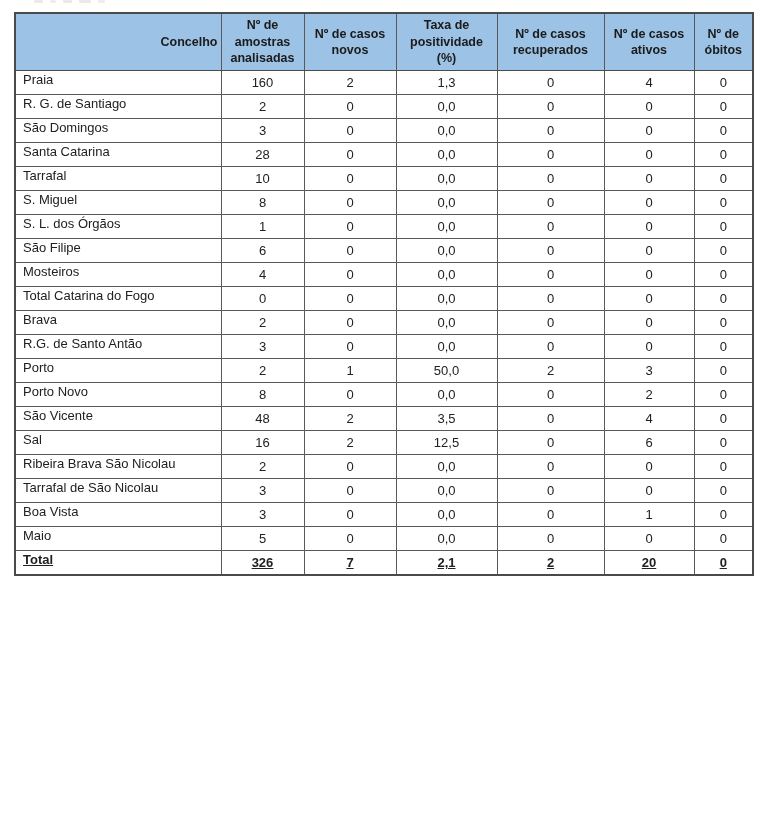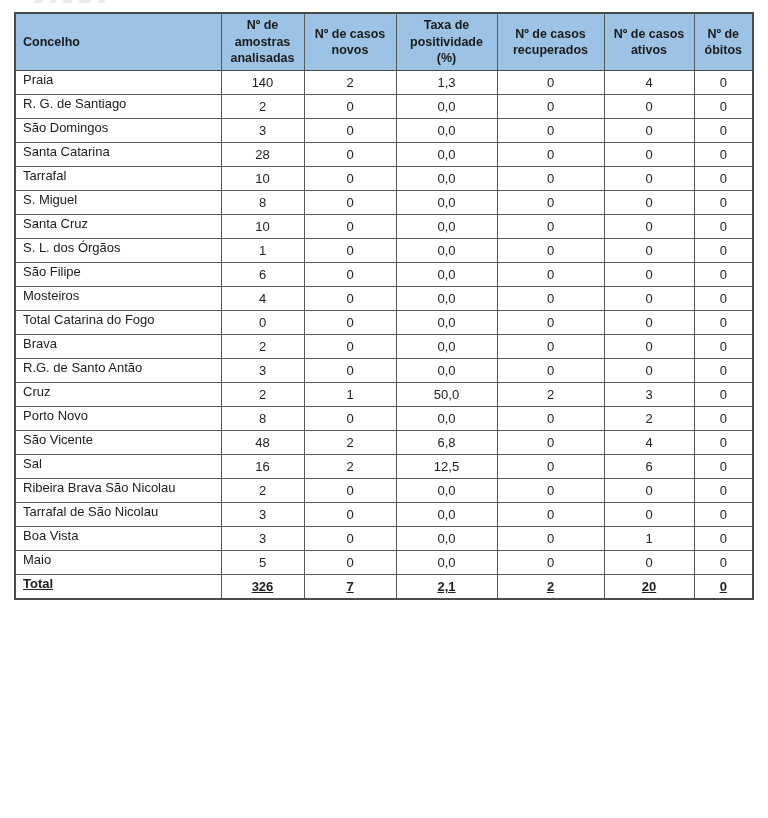--- a/index.html
+++ b/index.html
@@ -32,21 +32,21 @@
     overflow:hidden;
   }
   .tbl thead th{
     background:var(--header-bg,#9CC2E5);
     color:var(--header-text,#1b1b1b);
     font-weight:bold;font-size:12.5px;line-height:1.32;
     text-align:center;vertical-align:middle;
     height:52px;padding:2px 3px;
     border-bottom:1.5px solid var(--border-dark,#4a4a4a);
   }
-  .tbl thead th.name-col{text-align:left;padding-left:7px;}
+  .tbl thead th.name-col{text-align:right;padding-left:7px;}
   .tbl tbody tr{height:24px;}
   .tbl tbody td{font-size:13px;color:var(--cell-text,#212121);}
   .cell-name{
     text-align:left;vertical-align:bottom;
     padding:0 2px 7px 7px;white-space:nowrap;
   }
   .cell-num{
     text-align:center;vertical-align:top;padding-top:4px;
   }
   tr.total-row td{font-weight:bold;text-decoration:underline;}
@@ -83,21 +83,21 @@
           <th>Taxa de positividade (%)</th>
           <th>Nº de casos recuperados</th>
           <th>Nº de casos ativos</th>
           <th>Nº de óbitos</th>
         </tr>
     </thead>
     <tbody>
 
     <tr>
           <td class="cell-name">Praia</td>
-          <td class="cell-num">140</td>
+          <td class="cell-num">160</td>
           <td class="cell-num">2</td>
           <td class="cell-num">1,3</td>
           <td class="cell-num">0</td>
           <td class="cell-num">4</td>
           <td class="cell-num">0</td>
         </tr>
         <tr>
           <td class="cell-name">R. G. de Santiago</td>
           <td class="cell-num">2</td>
           <td class="cell-num">0</td>
@@ -136,29 +136,20 @@
         <tr>
           <td class="cell-name">S. Miguel</td>
           <td class="cell-num">8</td>
           <td class="cell-num">0</td>
           <td class="cell-num">0,0</td>
           <td class="cell-num">0</td>
           <td class="cell-num">0</td>
           <td class="cell-num">0</td>
         </tr>
         <tr>
-          <td class="cell-name">Santa Cruz</td>
-          <td class="cell-num">10</td>
-          <td class="cell-num">0</td>
-          <td class="cell-num">0,0</td>
-          <td class="cell-num">0</td>
-          <td class="cell-num">0</td>
-          <td class="cell-num">0</td>
-        </tr>
-        <tr>
           <td class="cell-name">S. L. dos Órgãos</td>
           <td class="cell-num">1</td>
           <td class="cell-num">0</td>
           <td class="cell-num">0,0</td>
           <td class="cell-num">0</td>
           <td class="cell-num">0</td>
           <td class="cell-num">0</td>
         </tr>
         <tr>
           <td class="cell-name">São Filipe</td>
@@ -199,42 +190,42 @@
         <tr>
           <td class="cell-name">R.G. de Santo Antão</td>
           <td class="cell-num">3</td>
           <td class="cell-num">0</td>
           <td class="cell-num">0,0</td>
           <td class="cell-num">0</td>
           <td class="cell-num">0</td>
           <td class="cell-num">0</td>
         </tr>
         <tr>
-          <td class="cell-name">Cruz</td>
+          <td class="cell-name">Porto</td>
           <td class="cell-num">2</td>
           <td class="cell-num">1</td>
           <td class="cell-num">50,0</td>
           <td class="cell-num">2</td>
           <td class="cell-num">3</td>
           <td class="cell-num">0</td>
         </tr>
         <tr>
           <td class="cell-name">Porto Novo</td>
           <td class="cell-num">8</td>
           <td class="cell-num">0</td>
           <td class="cell-num">0,0</td>
           <td class="cell-num">0</td>
           <td class="cell-num">2</td>
           <td class="cell-num">0</td>
         </tr>
         <tr>
           <td class="cell-name">São Vicente</td>
           <td class="cell-num">48</td>
           <td class="cell-num">2</td>
-          <td class="cell-num">6,8</td>
+          <td class="cell-num">3,5</td>
           <td class="cell-num">0</td>
           <td class="cell-num">4</td>
           <td class="cell-num">0</td>
         </tr>
         <tr>
           <td class="cell-name">Sal</td>
           <td class="cell-num">16</td>
           <td class="cell-num">2</td>
           <td class="cell-num">12,5</td>
           <td class="cell-num">0</td>

